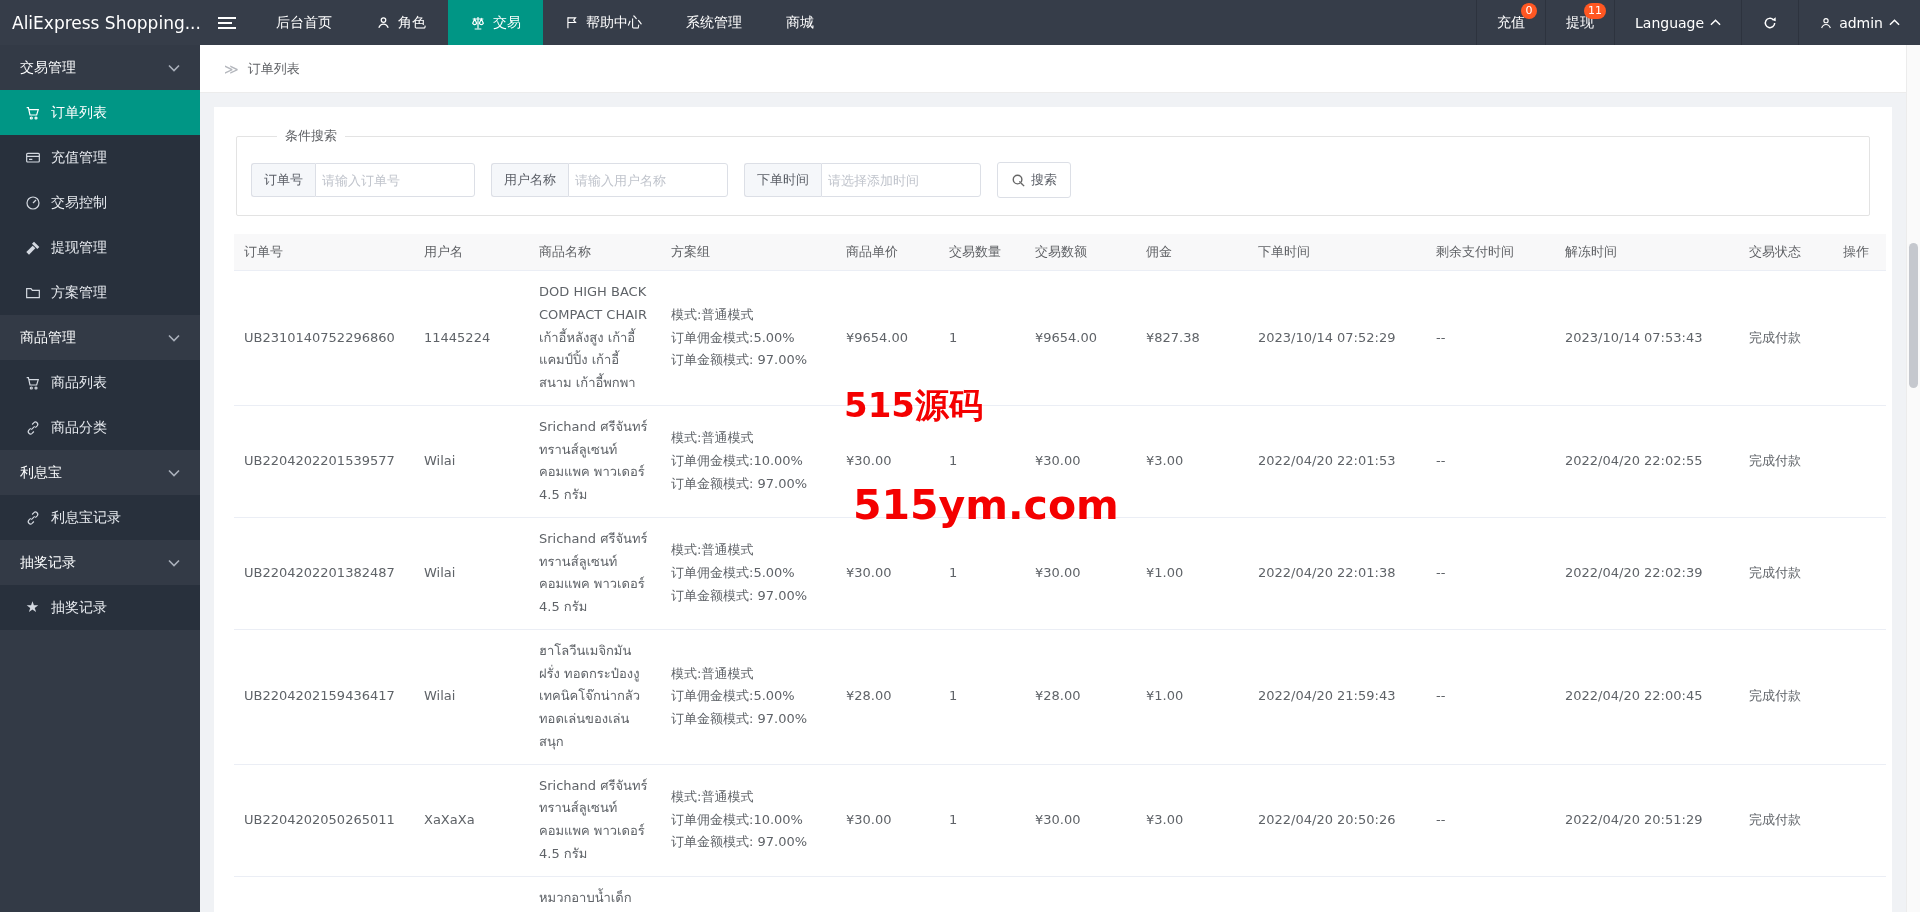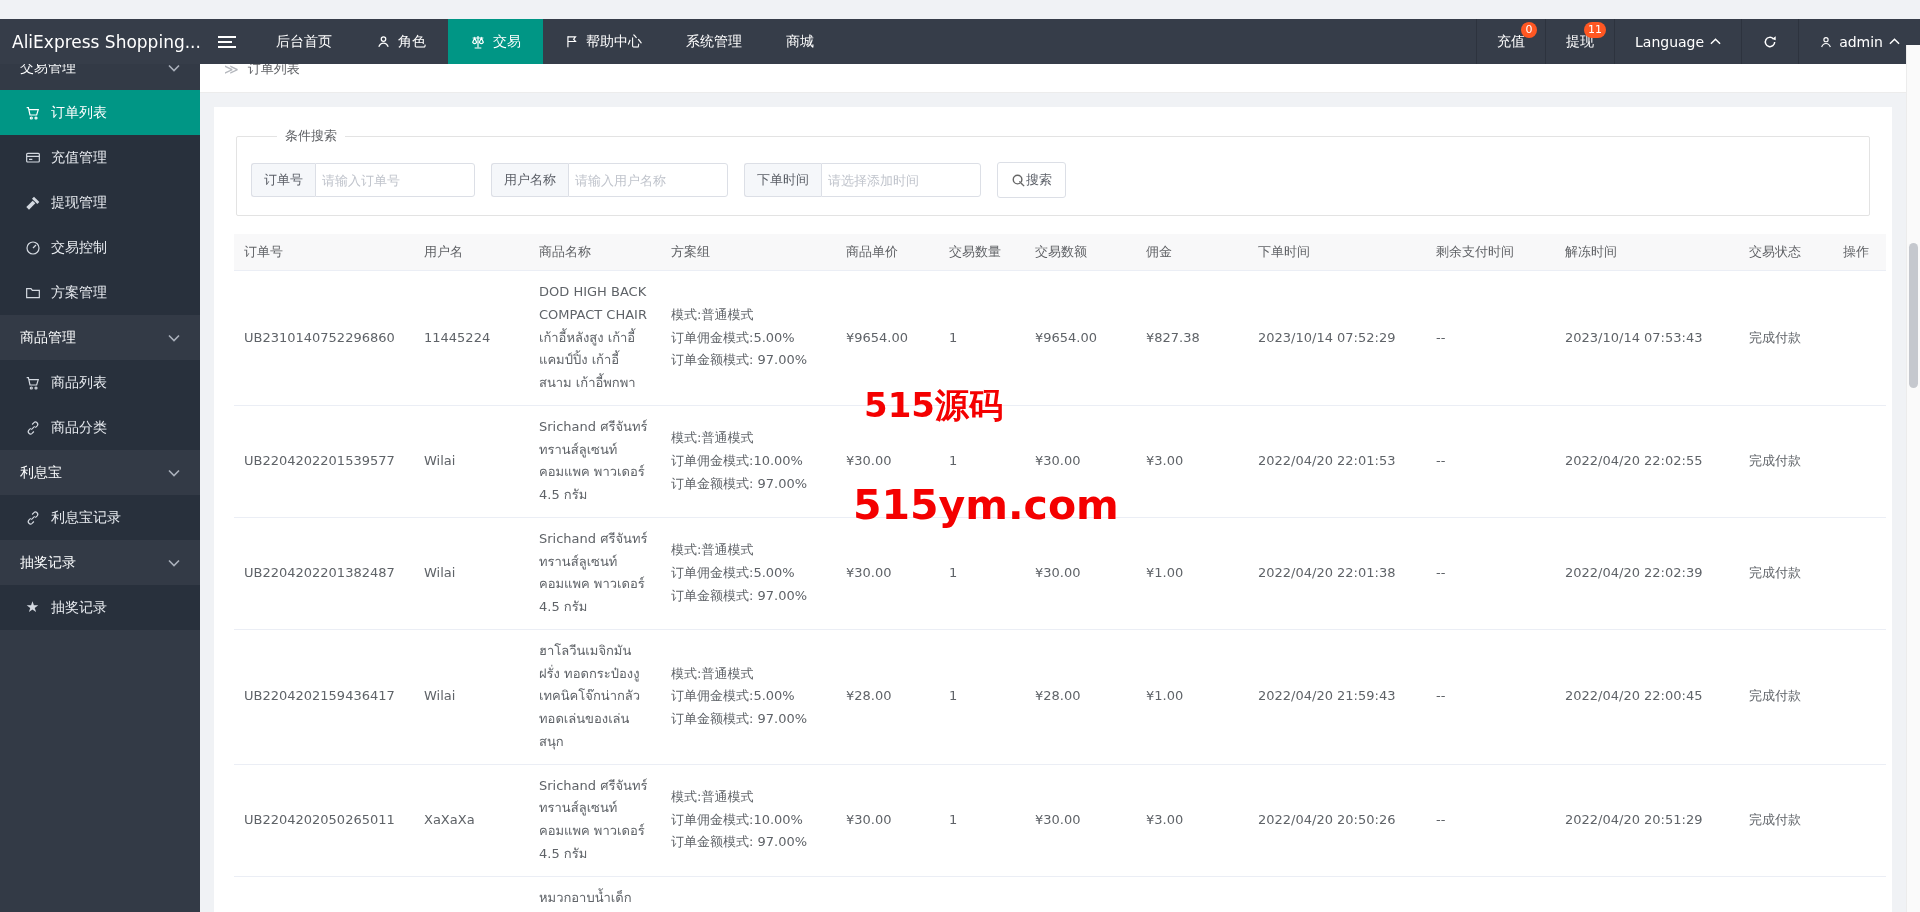--- a/index.html
+++ b/index.html
@@ -1,21 +1,21 @@
 <!DOCTYPE html>
 <html><head>
 <meta charset="utf-8">
 <style>
   * { box-sizing: border-box; margin: 0; padding: 0; }
   html,body { width:1920px; height:912px; overflow:hidden;
     font-family:"DejaVu Sans","Liberation Sans",sans-serif; background:#f0f2f5; }
 
   
   .topbar { position:absolute; top:0; left:0; width:1920px; height:45px;
-    background:#363d49; color:#fff; display:flex; align-items:stretch; z-index:20;margin-top:19px; }
+    background:#363d49; color:#fff; display:flex; align-items:stretch; z-index:20; }
   .logo { width:200px; display:flex; align-items:center; padding:0 12px;
     font-size:17px; color:#fff; white-space:nowrap; overflow:hidden; }
   .tb-btn { display:flex; align-items:center; padding:0 18px; cursor:pointer; }
   .tb-menu { display:flex; }
   .tb-item { display:flex; align-items:center; gap:7px; padding:0 22px;
     font-size:14px; cursor:pointer; }
   .tb-item.active { background:#009685; }
   .tb-right { margin-left:auto; display:flex; }
   .tb-r-item { position:relative; display:flex; align-items:center; gap:6px;
     padding:0 20px; font-size:14px; cursor:pointer; border-left:1px solid rgba(0,0,0,.15); }
@@ -50,35 +50,35 @@
     padding:17px 14px; margin:0 2px 18px 2px; }
   fieldset.search-box legend { font-size:13px; color:#606266; padding:0 8px; margin-left:26px; }
   .search-row { display:flex; gap:16px; align-items:center; }
   .input-group { display:flex; height:34px; }
   .ig-addon { display:flex; align-items:center; background:#f5f7fa;
     border:1px solid #dcdfe6; border-right:none; border-radius:3px 0 0 3px;
     padding:0 12px; font-size:13px; color:#5a5e66; white-space:nowrap; }
   .ig-input { width:160px; border:1px solid #dcdfe6; border-radius:0 3px 3px 0;
     padding:0 6px; font-size:13px; color:#333; outline:none; }
   .ig-input::placeholder { color:#c0c4cc; }
-  .search-btn { display:flex; align-items:center; height:36px; padding:0 13px;
+  .search-btn { display:flex; align-items:center; gap:5px; height:36px; padding:0 13px;
     background:#fff; border:1px solid #dcdfe6; border-radius:3px;
     font-size:13px; color:#5a5e66; cursor:pointer; }
 
   table.orders { width:100%; border-collapse:collapse; table-layout:fixed;
     font-size:13px; color:#5f6368; }
   table.orders th { background:#f8f8f9; font-weight:normal; text-align:left;
     padding:9px 10px; color:#606266; border-bottom:1px solid #ebeef5; white-space:nowrap;
     overflow:hidden; }
   table.orders td { padding:10px; border-bottom:1px solid #ebeef5;
     vertical-align:middle; line-height:1.75; word-wrap:break-word; overflow:hidden; }
 
   
   .wm { position:absolute; color:#f40000; font-weight:bold; z-index:30; pointer-events:none; }
-  .wm1 { left:864px; top:383px; font-size:34px; }
+  .wm1 { left:844px; top:383px; font-size:34px; }
   .wm2 { left:853px; top:481px; font-size:41px; }
 
   
   .scrollbar { position:absolute; top:45px; right:0; width:14px; height:867px;
     background:#fafafa; border-left:1px solid #ececec; z-index:25; }
   .scroll-thumb { position:absolute; top:198px; left:2px; width:9px; height:145px;
     background:#c5c8ce; border-radius:5px; cursor:grab; }
 </style>
 </head>
 <body>
@@ -204,35 +204,35 @@
     <span class="icon">
       <svg width="16" height="16" viewBox="0 0 24 24" fill="none" stroke="currentColor" stroke-width="1.8">
           <rect x="2.5" y="5" width="19" height="13" rx="1.5"></rect>
           <path d="M2.5 9.5h19M6 14h5"></path>
         </svg>
     </span>
     <span>充值管理</span>
   </div>
   <div class="side-item">
     <span class="icon">
+      <svg width="16" height="16" viewBox="0 0 24 24" fill="none" stroke="currentColor" stroke-width="1.8">
+          <circle cx="12" cy="12" r="9"></circle>
+          <path d="M12 12l4.5-4.5"></path>
+        </svg>
+    </span>
+    <span>交易控制</span>
+  </div>
+  <div class="side-item">
+    <span class="icon">
       <svg width="16" height="16" viewBox="0 0 24 24" fill="currentColor">
           <path d="M13.5 2.5l8 8-3 3-8-8z"></path>
           <path d="M11.5 8.5l4 4-9.5 9.5-4-4z"></path>
         </svg>
     </span>
     <span>提现管理</span>
-  </div>
-  <div class="side-item">
-    <span class="icon">
-      <svg width="16" height="16" viewBox="0 0 24 24" fill="none" stroke="currentColor" stroke-width="1.8">
-          <circle cx="12" cy="12" r="9"></circle>
-          <path d="M12 12l4.5-4.5"></path>
-        </svg>
-    </span>
-    <span>交易控制</span>
   </div>
   <div class="side-item">
     <span class="icon">
       <svg width="16" height="16" viewBox="0 0 24 24" fill="none" stroke="currentColor" stroke-width="1.8">
           <path d="M2.5 5.5h6.5l2 2.5h10.5V19h-19z"></path>
         </svg>
     </span>
     <span>方案管理</span>
   </div>
 

